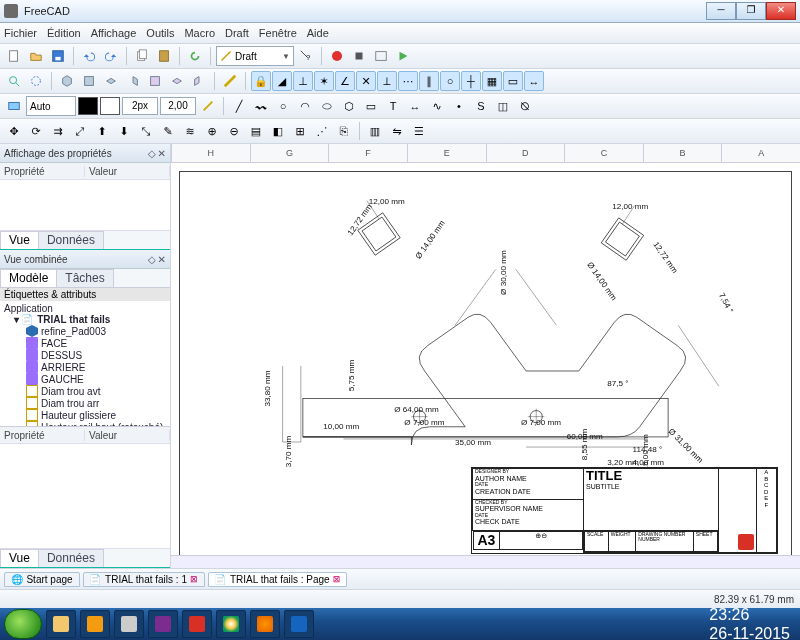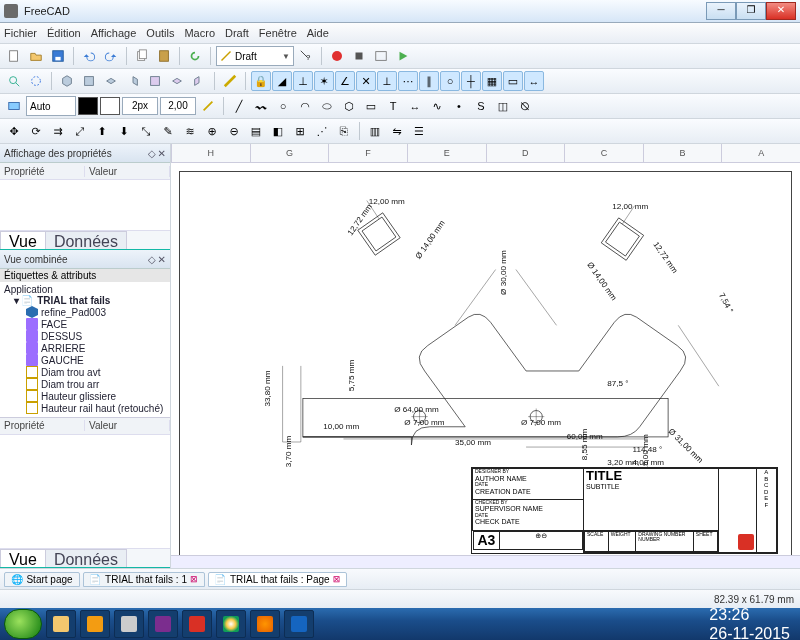--- a/index.html
+++ b/index.html
@@ -22,21 +22,21 @@
 .body{flex:1;display:flex;min-height:0;}
 .leftcol{width:170px;display:flex;flex-direction:column;border-right:1px solid #cfd6dd;background:#fbfbfb;}
 .panel{display:flex;flex-direction:column;border-bottom:1px solid #14b8a6;}
 .panelhead{height:18px;background:linear-gradient(#edf3fa,#d9e4f0);display:flex;align-items:center;padding:0 4px;font-size:10px;color:#333;border-bottom:1px solid #bcc;}
 .panelhead .phx{margin-left:auto;display:flex;gap:2px;}
 .panelhead .phx span{cursor:pointer;color:#556;}
 .propgrid{flex:1;background:#fff;}
 .propgrid .hdr{display:flex;background:#f0f3f7;border-bottom:1px solid #dde;height:16px;align-items:center;}
 .propgrid .hdr span{flex:1;padding:0 4px;font-size:10px;color:#444;border-right:1px solid #dde;}
 .tabs{display:flex;height:18px;background:#f4f7fa;border-top:1px solid #dde;}
-.tab{padding:1px 8px;font-size:16px;background:#fff;border:1px solid #ccd;border-bottom:none;margin-right:-1px;cursor:pointer;}
+.tab{padding:1px 8px;font-size:12px;background:#fff;border:1px solid #ccd;border-bottom:none;margin-right:-1px;cursor:pointer;}
 .tab.inact{background:#e9eef4;color:#445;}
 .tree{flex:1;background:#fff;overflow:auto;padding:2px;}
 .tree .node{display:flex;align-items:center;gap:3px;padding:0 2px;font-size:10px;color:#223;cursor:pointer;}
 .tree .ind1{padding-left:12px;}
 .tree .ind2{padding-left:24px;}
 .ico{width:12px;height:12px;display:inline-block;}
 .ico.cube{background:#2a6db0;clip-path:polygon(50% 0,100% 25%,100% 75%,50% 100%,0 75%,0 25%);}
 .ico.face{background:#9c6eff;border-radius:1px;}
 .ico.dim{width:10px;height:10px;border:1px solid #caa000;}
 .canvas{flex:1;display:flex;flex-direction:column;background:#fff;position:relative;}
@@ -325,20 +325,24 @@
       </div>
 
       <div class="panel" style="flex:1;min-height:0">
         <div class="panelhead">
             <span>Vue combinée</span>
           <div class="phx">
               <span>◇</span>
               <span>✕</span>
             </div>
           </div>
+        <div class="tabs" style="border-top:none;border-bottom:1px solid #ccd">
+          <div class="tab">Modèle</div>
+          <div class="tab inact">Tâches</div>
+        </div>
         <div class="lbl" style="background:#e6e6e6;padding:1px 4px;font-size:10px">Étiquettes &amp; attributs</div>
         <div class="tree">
           <div class="node">
               <span>Application</span>
             </div>
           <div class="node ind1" style="font-weight:bold">▾ 📄 <span>TRIAL that fails</span></div>
           <div class="node ind2">
               <span class="ico cube"></span>
               <span>refine_Pad003</span>
             </div>

